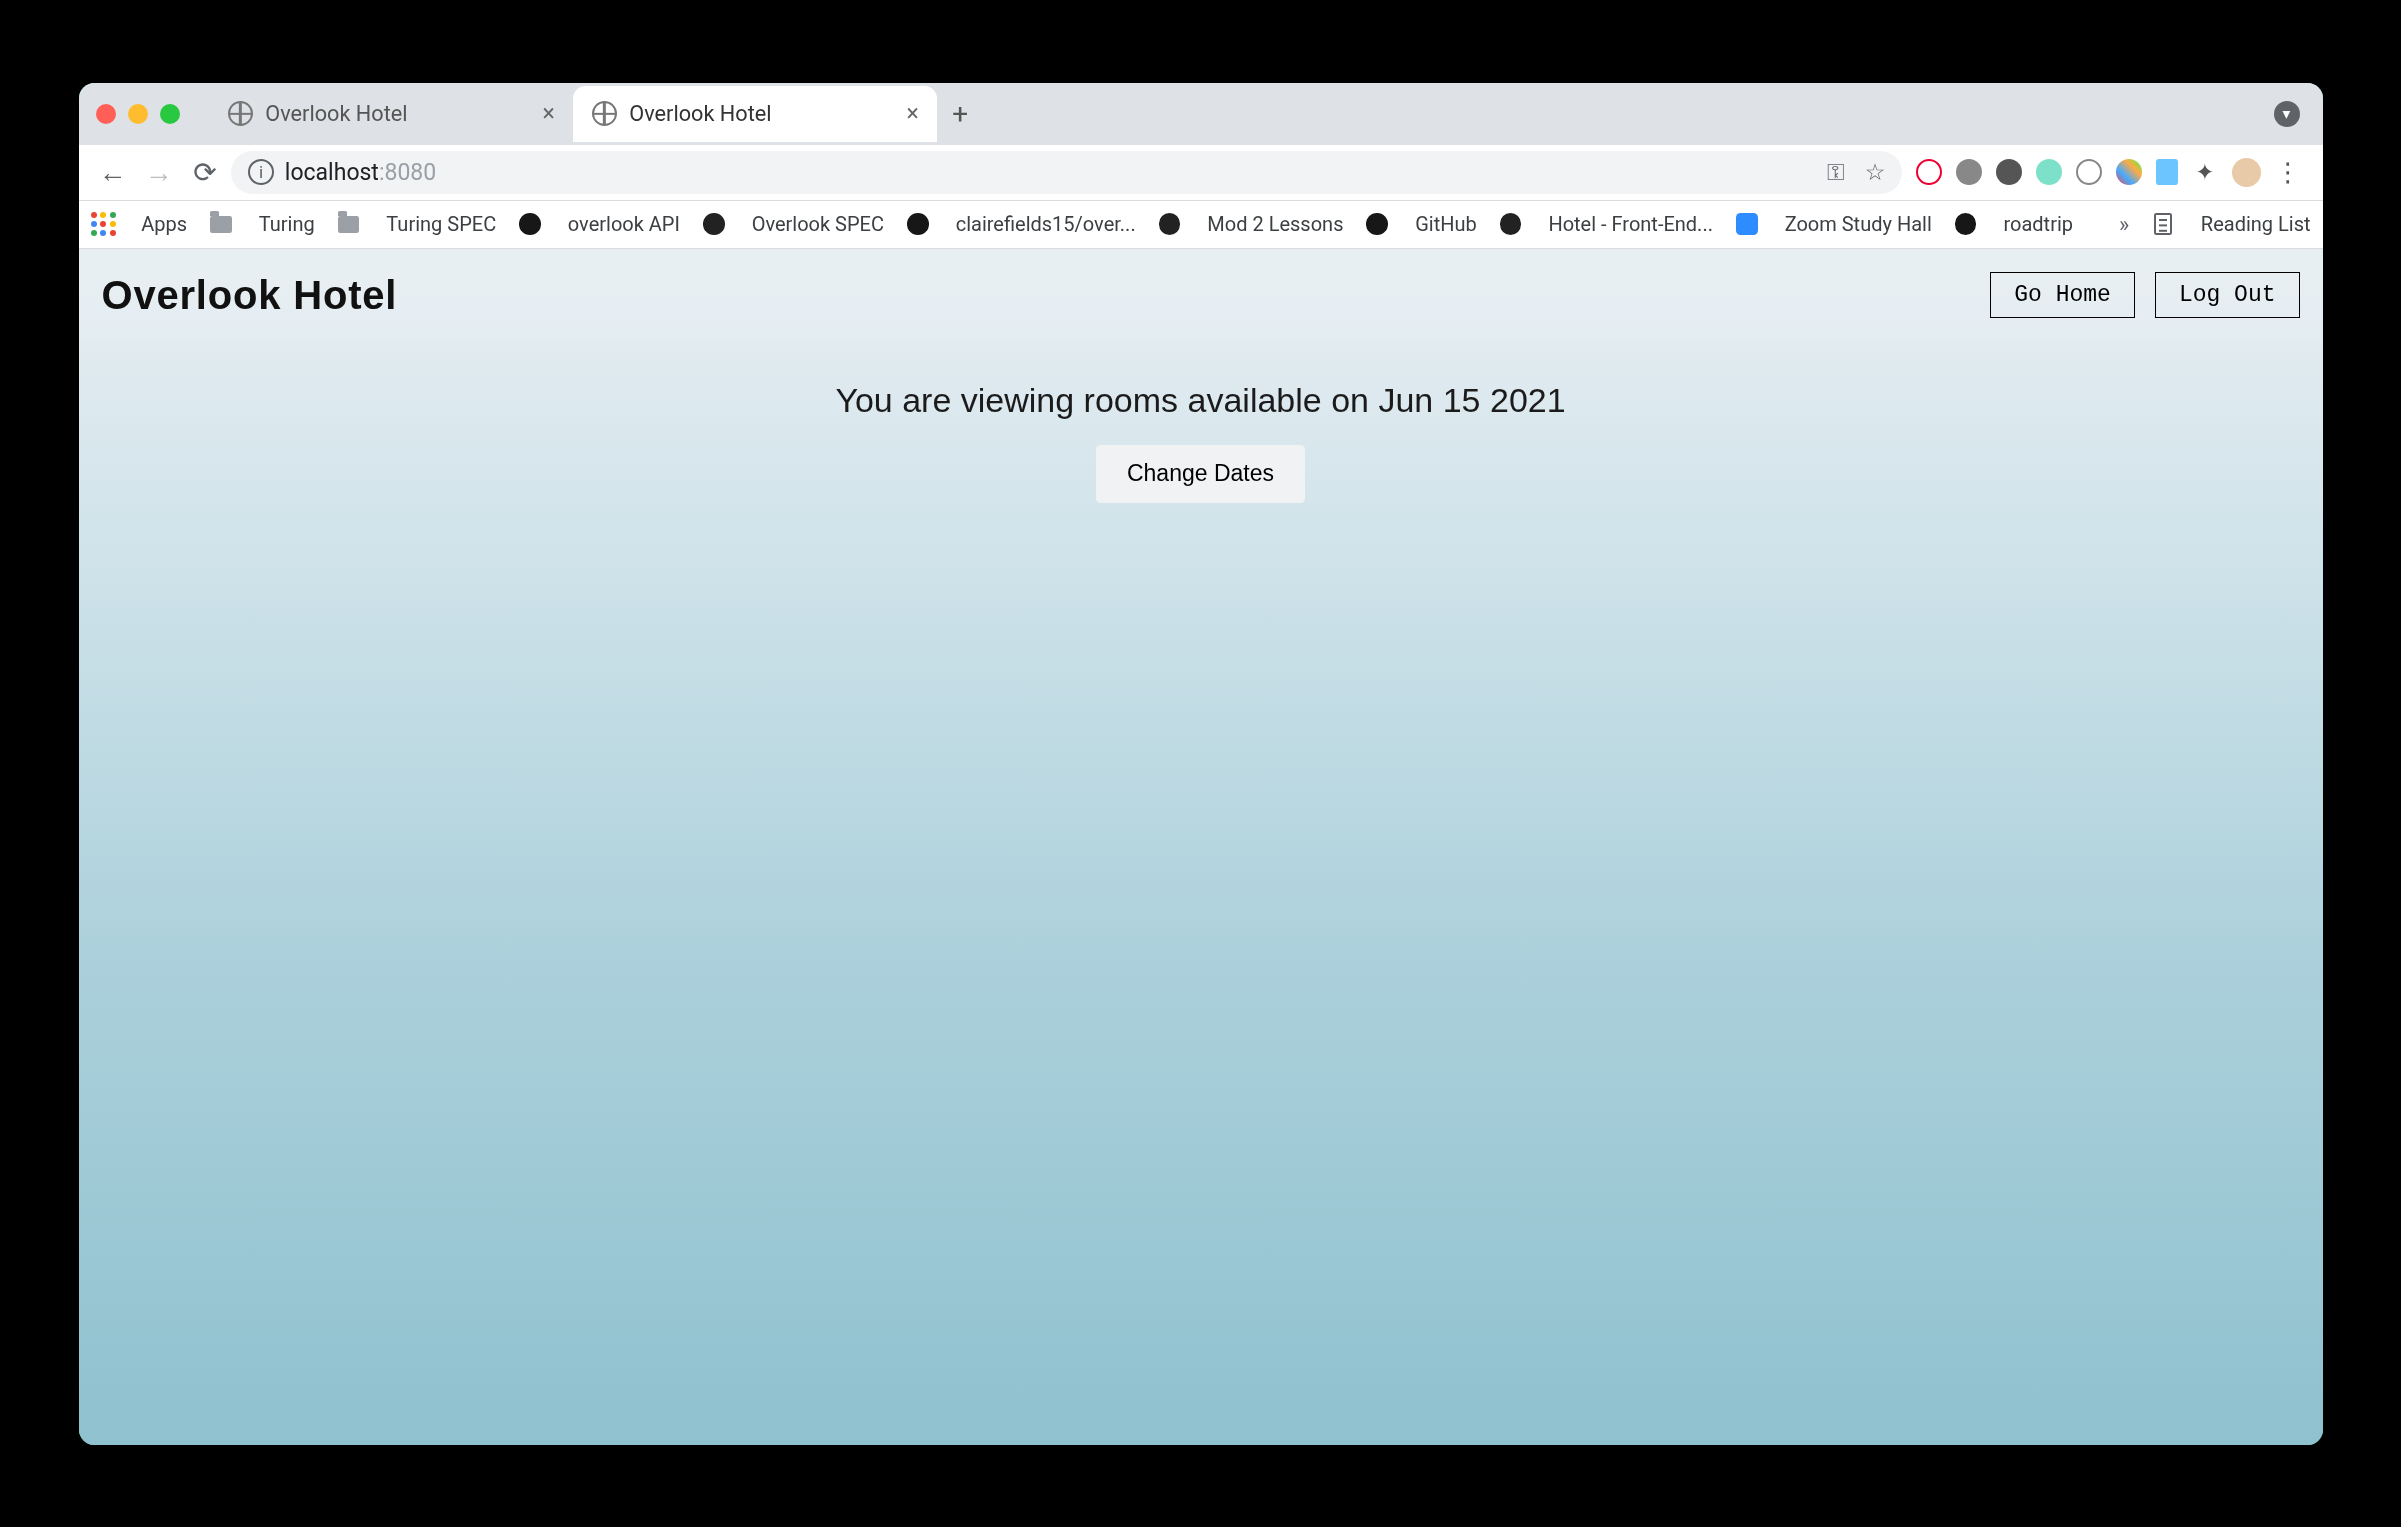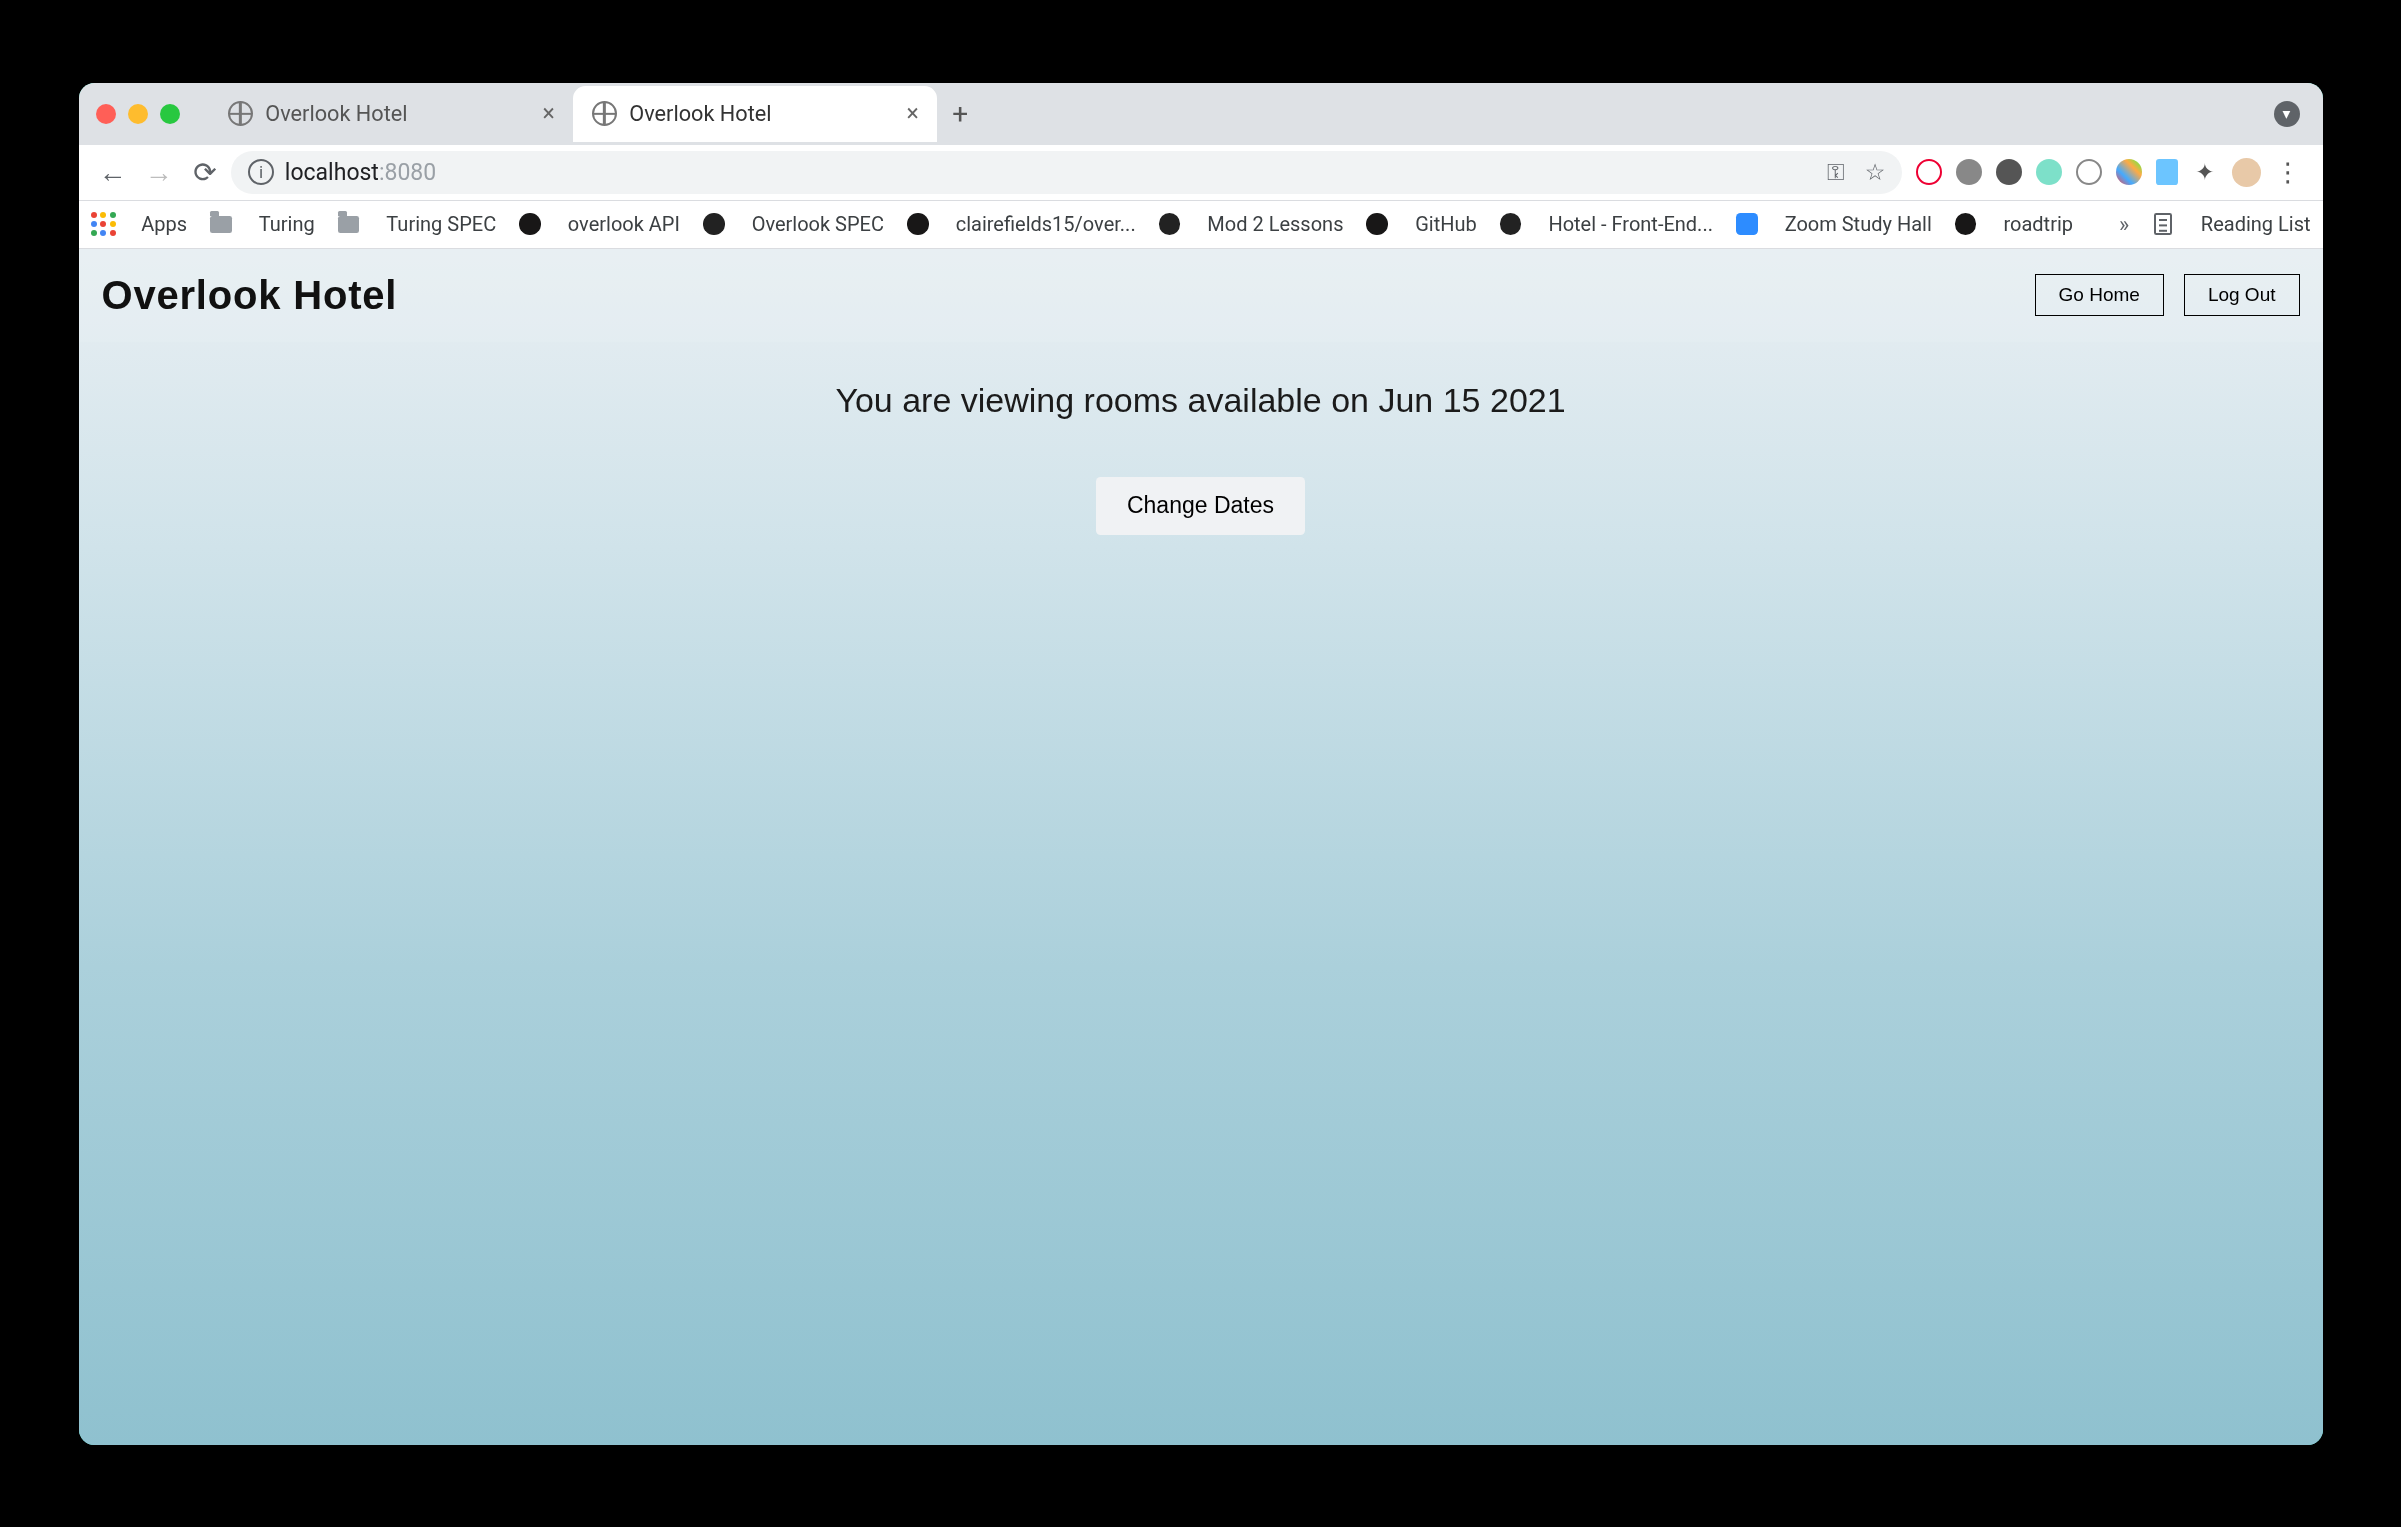--- a/index.html
+++ b/index.html
@@ -151,33 +151,32 @@
       font-family:"Arial Black","Segoe UI",sans-serif;
       font-weight:900;
       font-size:40px;
       letter-spacing:0.8px;
       color:#111;
     }
     .appbar-actions{display:flex;gap:20px;}
     .btn-outline{
       border:1.5px solid #000;
       background:transparent;
-      font-size:19px;
+      font-size:23px;
       padding:9.3px 23px;
       cursor:pointer;
       color:#000;
-      font-family:Liberation Sans, sans-serif;
+      font-family:Liberation Mono, monospace;
     }
     .content{
       flex:1;
       display:flex;flex-direction:column;align-items:center;
       padding-top:39px;
       font-family:"Segoe UI",sans-serif;
       color:#1b1b1b;
-      gap:32px;
     }
     .heading{font-size:34px;font-weight:400;}
     .light-btn{
       margin-top:25px;
       background:#f0f2f4;
       border:none;
       font-size:23px;
       padding:15.5px 31px;
       border-radius:4.6px;
       cursor:pointer;

